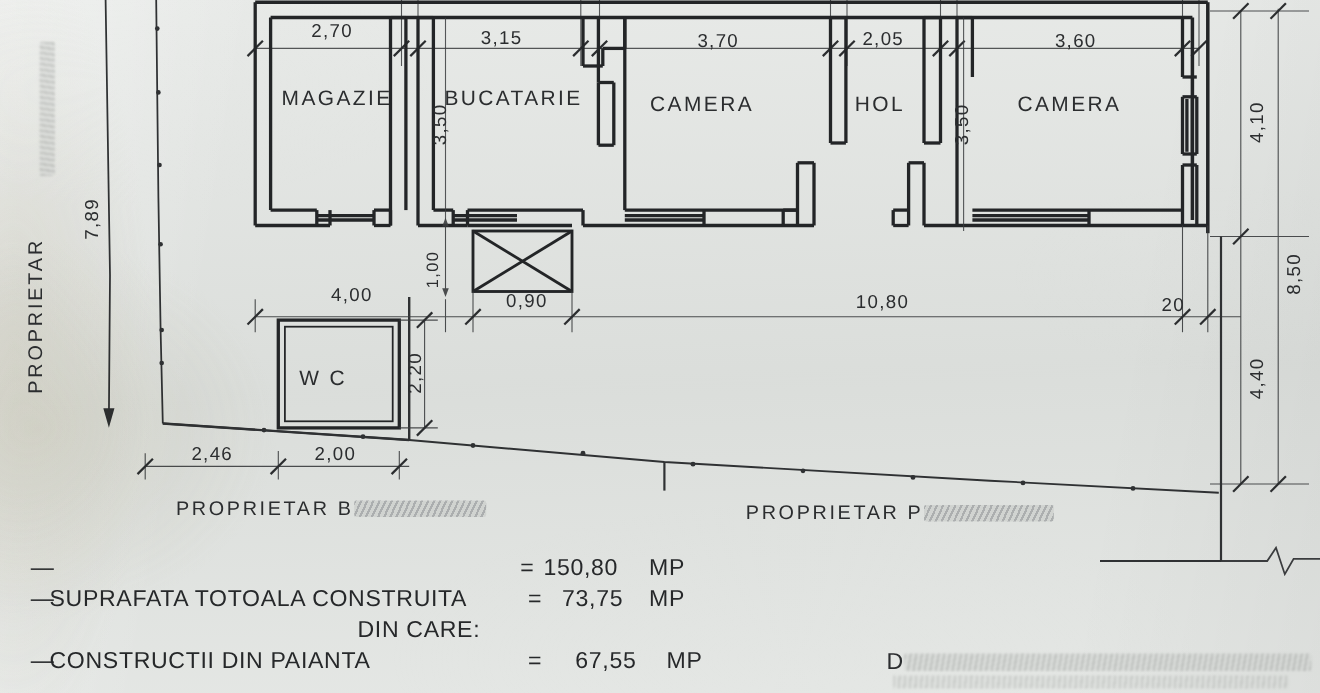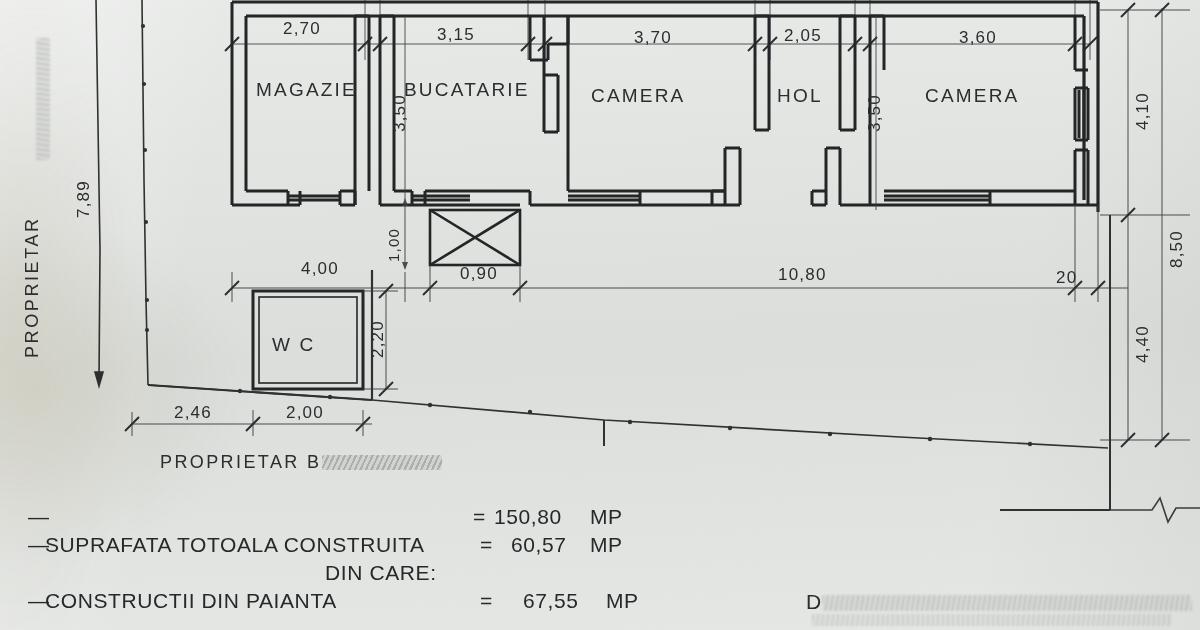--- a/index.html
+++ b/index.html
@@ -386,35 +386,39 @@
   <div class="lbl propv" style="left:22px;top:358px;">PROPRIETAR</div>
   <div style="position:absolute;left:36px;top:38px;width:14px;height:122px;
               background:repeating-linear-gradient(8deg,#9b9e9b 0 2px,#cfd2cf 2px 5px);
               opacity:.45;filter:blur(.8px);border-radius:2px;"></div>
 
   <div class="lbl prop" style="left:160px;top:452px;">
     <span>PROPRIETAR</span>
     <span>B</span><span class="redact" style="width:120px;"></span>
   </div>
 
+  <div class="lbl prop" style="left:678px;top:456px;">
+    <span>PROPRIETAR</span>
+    <span>P</span><span class="redact" style="width:118px;"></span>
+  </div>
 
   <div style="position:absolute;left:28px;top:505px;width:680px;">
 
     <div class="note" style="position:relative;height:28px;">
       <span style="position:absolute;left:0;">—</span>
       <span style="position:absolute;left:445px;">=</span>
       <span style="position:absolute;left:466px;">150,80</span>
       <span style="position:absolute;left:562px;">MP</span>
     </div>
 
     <div class="note" style="position:relative;height:28px;">
       <span style="position:absolute;left:0;">—</span>
       <span style="position:absolute;left:17px;">SUPRAFATA TOTOALA CONSTRUITA</span>
       <span style="position:absolute;left:452px;">=</span>
-      <span style="position:absolute;left:483px;">60,57</span>
+      <span style="position:absolute;left:483px;">73,75</span>
       <span style="position:absolute;left:562px;">MP</span>
     </div>
 
     <div class="note" style="position:relative;height:28px;">
       <span style="position:absolute;left:297px;">DIN CARE:</span>
     </div>
 
     <div class="note" style="position:relative;height:28px;">
       <span style="position:absolute;left:0;">—</span>
       <span style="position:absolute;left:17px;">CONSTRUCTII DIN PAIANTA</span>

